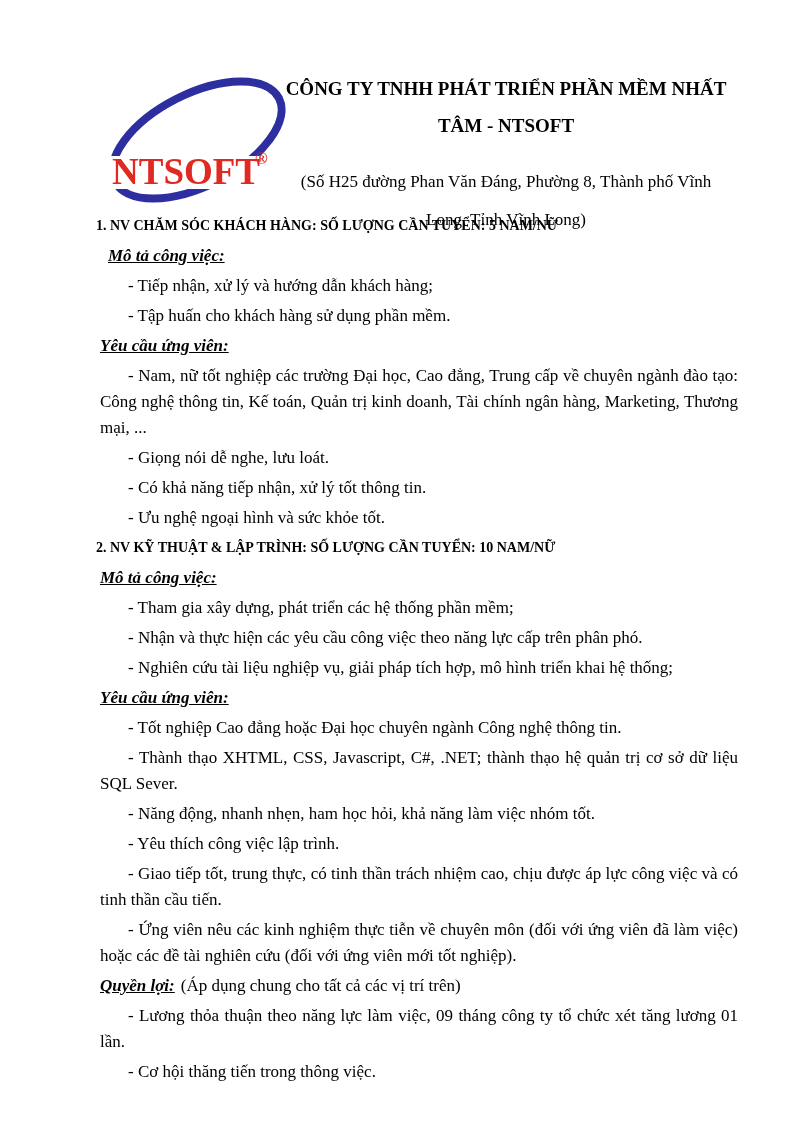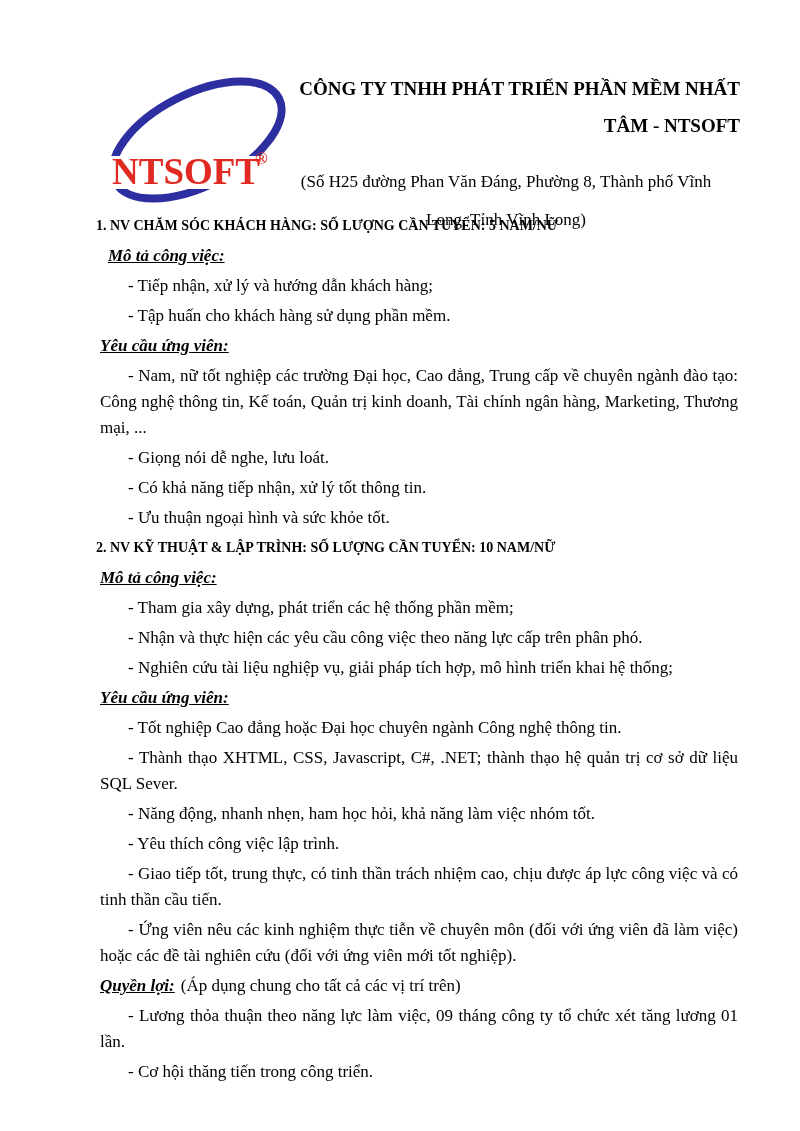--- a/index.html
+++ b/index.html
@@ -4,21 +4,21 @@
 <style>
   html,body { margin:0; padding:0; background:#fff; }
   .page {
     position:relative; width:800px; height:1131px; background:#ffffff;
     font-family:"Liberation Serif","DejaVu Serif",serif; color:#000000;
     overflow:hidden;
   }
   
   .logo { position:absolute; left:102px; top:76px; width:192px; height:136px;text-decoration:underline; }
   .header-text { position:absolute; left:272px; top:70px; width:468px; text-align:center; }
-  .company-name { font-weight:bold; font-size:19px; line-height:37px;text-align:right; }
+  .company-name { font-weight:bold; font-size:19px; line-height:37px; }
   .address { font-size:17px; line-height:38px; margin:19px auto 0 auto; max-width:442px; }
   
   .doc-body {
     position:absolute; left:96px; top:213px; width:646px;
     font-size:17px; line-height:26px; text-align:justify;
   }
   .section-title { margin:0; font-size:14px; font-weight:bold; line-height:26px; text-align:left; }
   p { margin:4px; }
   .subhead { text-align:left; }
   .biu { font-weight:bold; font-style:italic; text-decoration:underline; }
@@ -51,35 +51,35 @@
     <h2 class="section-title">1. NV CHĂM SÓC KHÁCH HÀNG: SỐ LƯỢNG CẦN TUYỂN: 5 NAM/NỮ</h2>
 
     <p class="subhead ind8"><span class="biu">Mô tả công việc:</span></p>
     <p class="bullet">- Tiếp nhận, xử lý và hướng dẫn khách hàng;</p>
     <p class="bullet">- Tập huấn cho khách hàng sử dụng phần mềm.</p>
 
     <p class="subhead"><span class="biu">Yêu cầu ứng viên:</span></p>
     <p class="bullet">- Nam, nữ tốt nghiệp các trường Đại học, Cao đẳng, Trung cấp về chuyên ngành đào tạo: Công nghệ thông tin, Kế toán, Quản trị kinh doanh, Tài chính ngân hàng, Marketing, Thương mại, ...</p>
     <p class="bullet">- Giọng nói dễ nghe, lưu loát.</p>
     <p class="bullet">- Có khả năng tiếp nhận, xử lý tốt thông tin.</p>
-    <p class="bullet">- Ưu thuận ngoại hình và sức khỏe tốt.</p>
+    <p class="bullet">- Ưu nghệ ngoại hình và sức khỏe tốt.</p>
 
     <h2 class="section-title">2. NV KỸ THUẬT &amp; LẬP TRÌNH: SỐ LƯỢNG CẦN TUYỂN: 10 NAM/NỮ</h2>
 
     <p class="subhead"><span class="biu">Mô tả công việc:</span></p>
     <p class="bullet">- Tham gia xây dựng, phát triển các hệ thống phần mềm;</p>
     <p class="bullet">- Nhận và thực hiện các yêu cầu công việc theo năng lực cấp trên phân phó.</p>
     <p class="bullet">- Nghiên cứu tài liệu nghiệp vụ, giải pháp tích hợp, mô hình triển khai hệ thống;</p>
 
     <p class="subhead"><span class="biu">Yêu cầu ứng viên:</span></p>
     <p class="bullet">- Tốt nghiệp Cao đẳng hoặc Đại học chuyên ngành Công nghệ thông tin.</p>
     <p class="bullet">- Thành thạo XHTML, CSS, Javascript, C#, .NET; thành thạo hệ quản trị cơ sở dữ liệu SQL Sever.</p>
     <p class="bullet">- Năng động, nhanh nhẹn, ham học hỏi, khả năng làm việc nhóm tốt.</p>
     <p class="bullet">- Yêu thích công việc lập trình.</p>
     <p class="bullet">- Giao tiếp tốt, trung thực, có tinh thần trách nhiệm cao, chịu được áp lực công việc và có tinh thần cầu tiến.</p>
     <p class="bullet">- Ứng viên nêu các kinh nghiệm thực tiễn về chuyên môn (đối với ứng viên đã làm việc) hoặc các đề tài nghiên cứu (đối với ứng viên mới tốt nghiệp).</p>
 
     <p class="subhead"><span class="biu">Quyền lợi:</span><span class="benefits-note">(Áp dụng chung cho tất cả các vị trí trên)</span></p>
     <p class="bullet">- Lương thỏa thuận theo năng lực làm việc, 09 tháng công ty tổ chức xét tăng lương 01 lần.</p>
-    <p class="bullet">- Cơ hội thăng tiến trong công triển.</p>
+    <p class="bullet">- Cơ hội thăng tiến trong thông việc.</p>
 
   </div>
 </div>
 
 </body></html>

